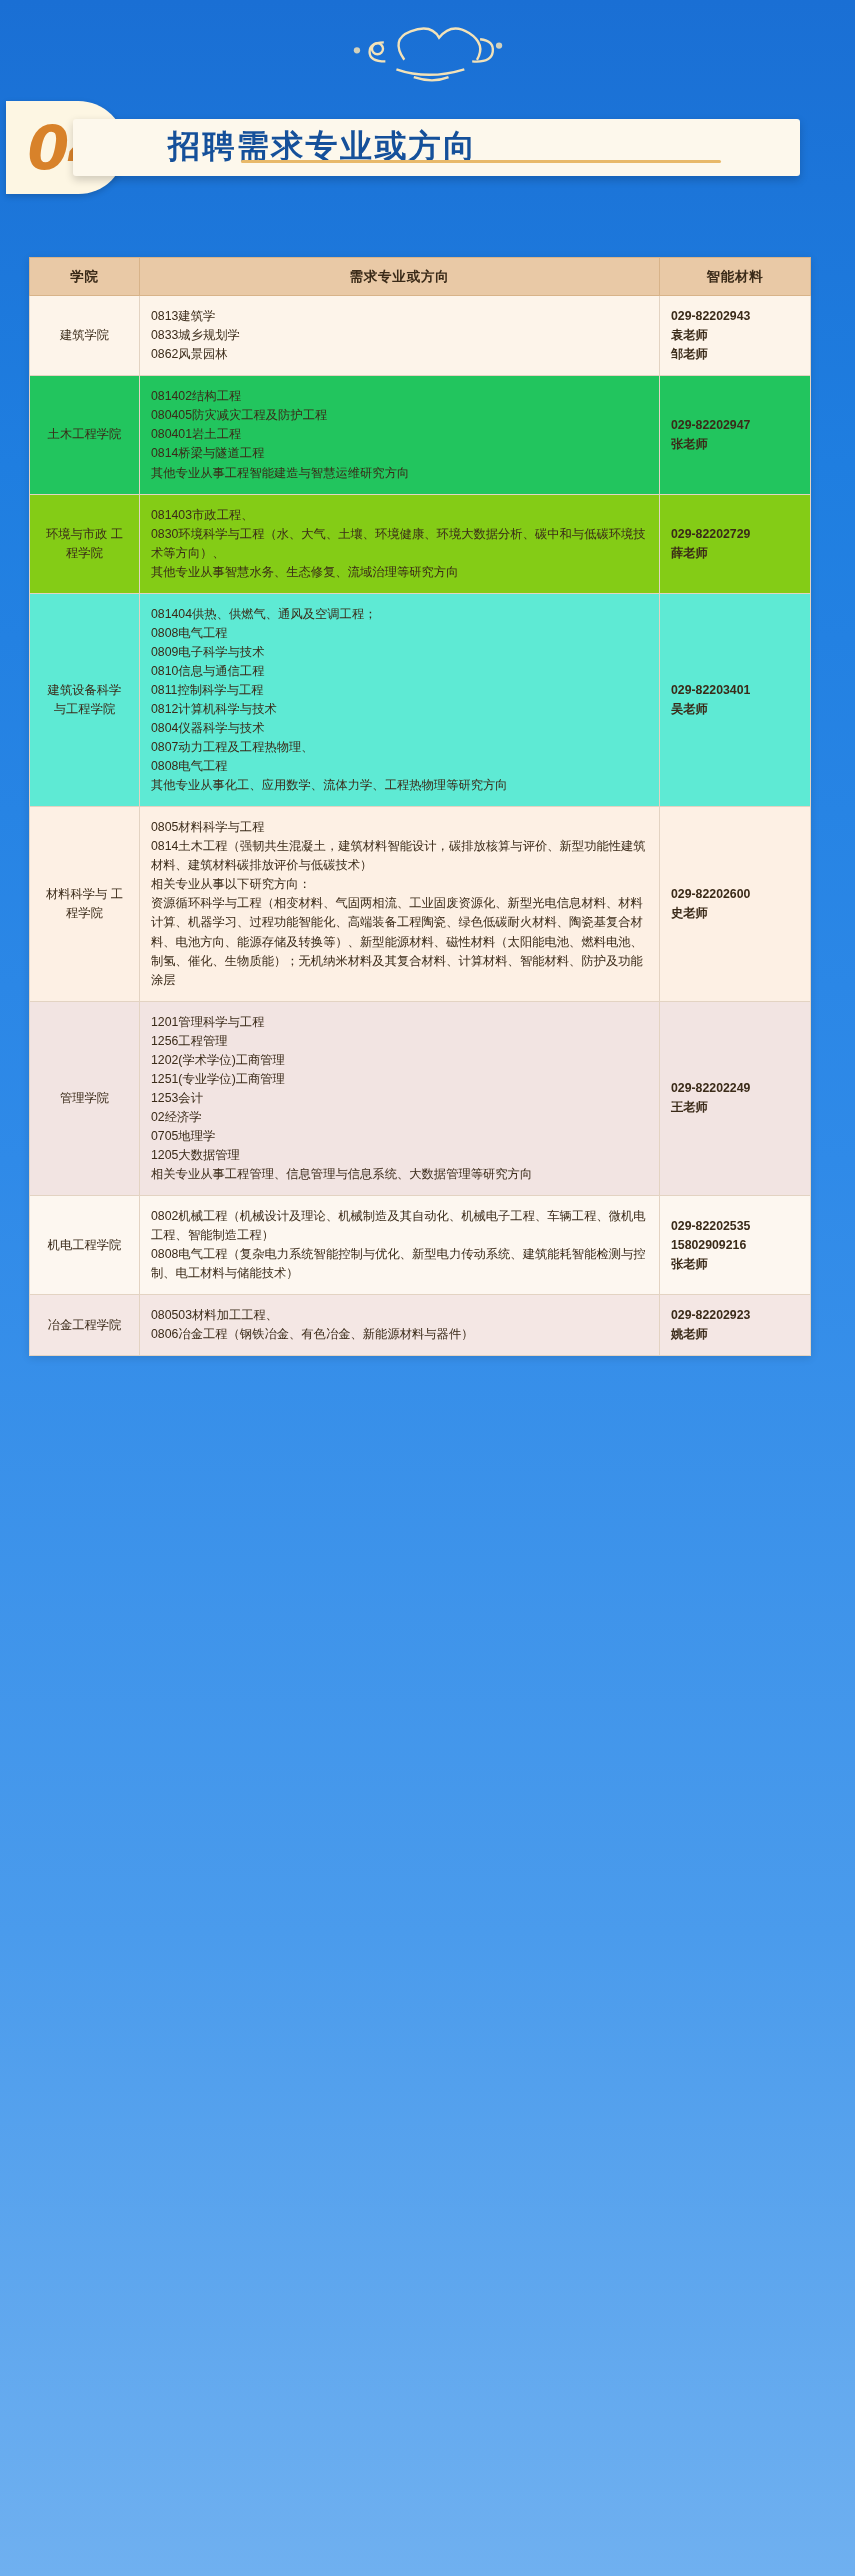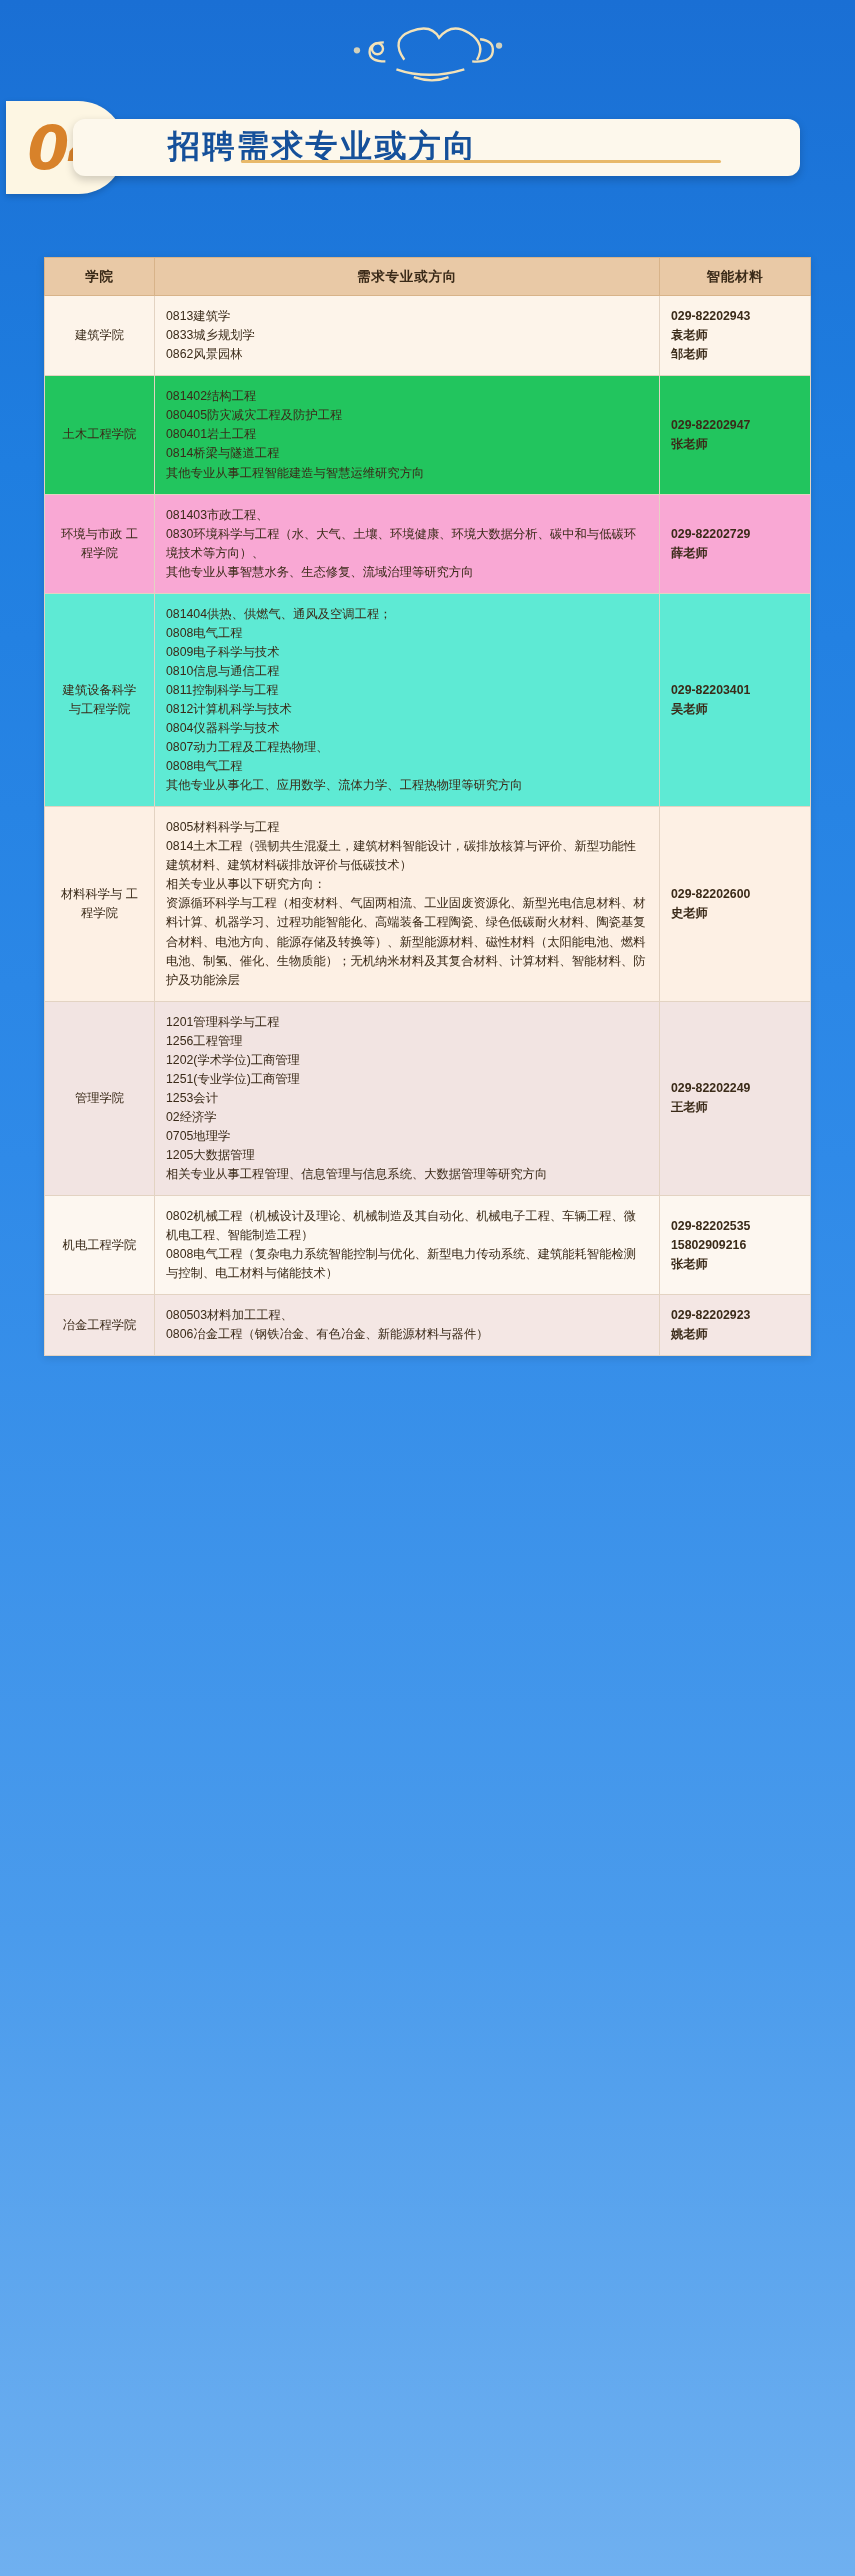--- a/index.html
+++ b/index.html
@@ -53,21 +53,21 @@
     letter-spacing: -1.6px;
     line-height: 1;
   }
   .title-plate {
     position: absolute;
     left: 73px;
     top: 20.6px;
     right: 55px;
     height: 57px;
     background: #fdf8ec;
-    border-radius: 12px;
+    border-radius: 3px;
     box-shadow: 0 3.2px 8px rgba(0,0,0,.18);
     display: flex;
     align-items: center;
     padding-left: 95px;
   }
   .title-text {
     font-size: 32px;
     font-weight: bold;
     color: #15509a;
     letter-spacing: 2.4px;
@@ -78,21 +78,21 @@
     left: 168px;
     right: 79px;
     bottom: 12.7px;
     height: 3.2px;
     background: #e8b96a;
     border-radius: 1.6px;
   }
 
   
   .table-area {
-    padding: 48px 44px 32px 44px;
+    padding: 48px 44px 32px 29px;
   }
   table.jobs {
     width: 100%;
     border-collapse: collapse;
     background: #fff;
     font-size: 12px;
     box-shadow: 0 1.6px 8px rgba(0,0,0,.12);
   }
   table.jobs th {
     background: #e9c9a6;
@@ -123,21 +123,21 @@
     text-align: left;
   }
   td.col-contact {
     text-align: left;
     width: 151px;
     white-space: pre-line;
     font-weight: bold;
   }
   tr.band-a td { background: #fdf4ea; }
   tr.band-b td { background: #22c55e; }
-  tr.band-c td { background: #f9a8d4; }
+  tr.band-c td { background: #84cc16; }
   tr.band-d td { background: #5eead4; }
   tr.band-e td { background: #fdf0e4; }
   tr.band-f td { background: #f2e4e2; }
   tr.band-g td { background: #fdf7f0; }
   tr.band-h td { background: #f4e7e4; }
 </style>
 </head>
 <body>
 
 <div class="cloud-wrap">

